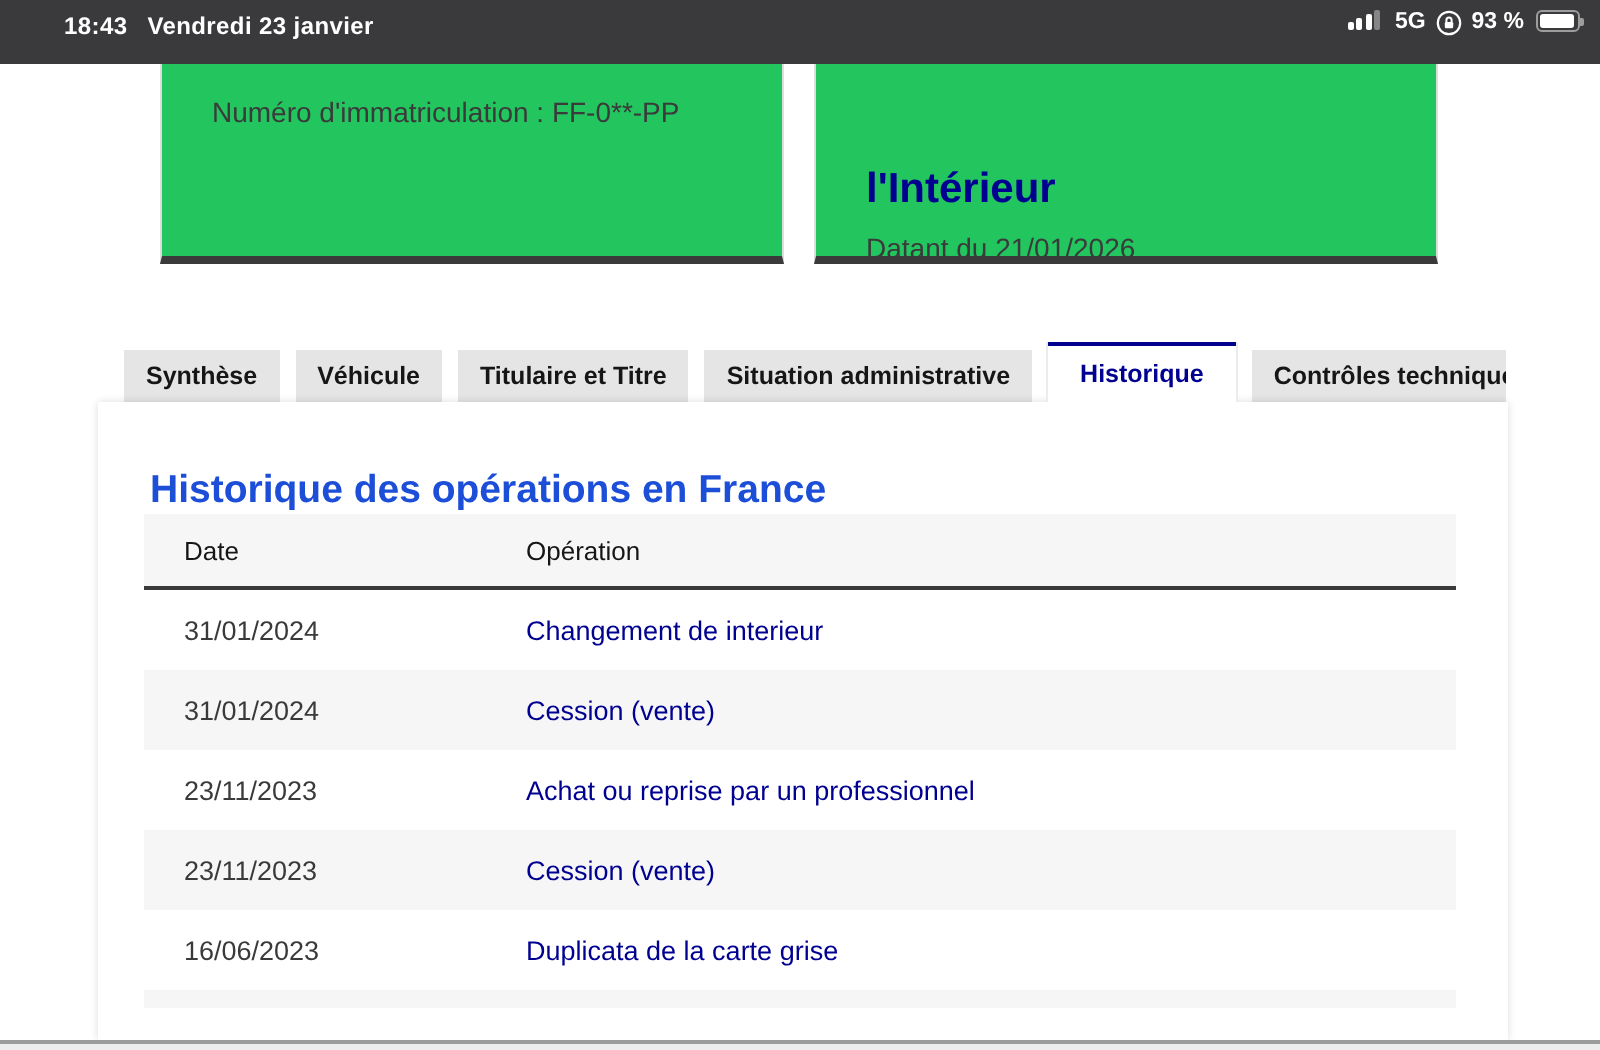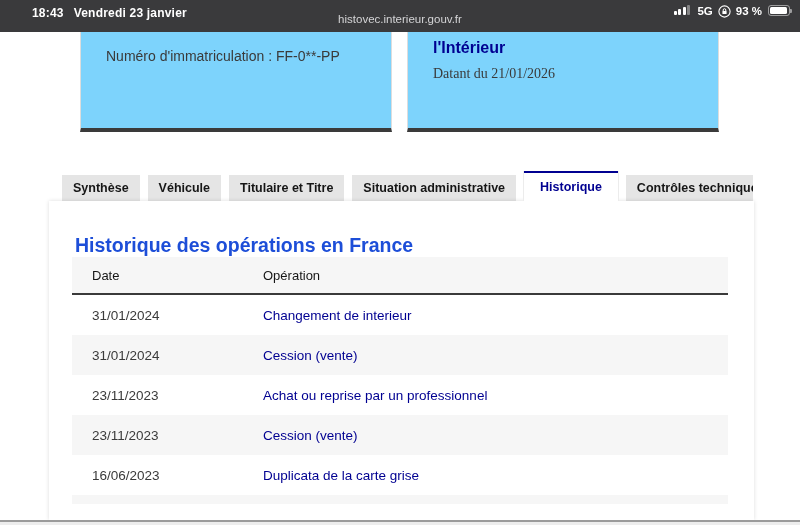--- a/index.html
+++ b/index.html
@@ -37,29 +37,29 @@
   .signal i:nth-child(2){ height: 6px; }
   .signal i:nth-child(3){ height: 8px; }
   .signal i:nth-child(4){ height: 10px; background: rgba(255,255,255,.38); }
   .lock-icon { display: block; }
   .battery { position: relative; width: 22px; height: 11px; border: 1px solid rgba(255,255,255,.5); border-radius: 3px; margin-left: 1px; }
   .battery .level { position: absolute; left: 1px; top: 1px; bottom: 1px; width: 17px; background: #ffffff; border-radius: 1.5px; }
   .battery .nub { position: absolute; right: -3px; top: 3px; width: 1.8px; height: 4px; background: rgba(255,255,255,.5); border-radius: 0 1px 1px 0; }
 
   
   .card {
-    position: absolute; top: 32px; height: 100px; background: #7dd3fc;
+    position: absolute; top: 32px; height: 100px; background: #22c55e;
     border-left: 1px solid #dddddd; border-right: 1px solid #dddddd;
     border-bottom: 4px solid #3a3a3a;
   }
   .card-left  { left: 80px;  width: 312px; }
   .card-right { left: 407px; width: 312px; }
   .card-left .card-text { padding: 16px 0 0 25px; font-size: 14px; color: #3a3a3a; }
-  .card-right .card-title { padding: 7px 0 0 25px; font-size: 16px; font-weight: 700; color: #000091; }
-  .card-right .card-sub   { padding: 9px 0 0 25px; font-size: 14px; color: #3a3a3a; font-family: Liberation Serif, serif; }
+  .card-right .card-title { padding: 7px 0 0 25px; font-size: 21px; font-weight: 700; color: #000091; margin-top: 44px; }
+  .card-right .card-sub   { padding: 9px 0 0 25px; font-size: 14px; color: #3a3a3a; }
 
   
   .tabs {
     position: absolute; left: 62px; top: 171px; width: 691px; height: 30px;
     display: flex; align-items: flex-end; gap: 8px; overflow: hidden;
   }
   .tab {
     flex: 0 0 auto; height: 26px; padding: 0 11px;
     display: flex; align-items: center;
     background: #e5e5e5; color: #161616;
@@ -107,23 +107,20 @@
   .bottom-line  { position: absolute; left: 0; width: 800px; top: 520px; height: 2px; background: #9b9b9b; z-index: 3; }
   .bottom-light { position: absolute; left: 0; width: 800px; top: 522px; height: 3px; background: #ededed; z-index: 3; }
 </style>
 </head>
 <body>
 
 <header class="status-bar">
   <div class="sb-left">
     <span>18:43</span>
     <span>Vendredi 23 janvier</span>
-  </div>
-  <div class="sb-center">
-    <span>histovec.interieur.gouv.fr</span>
   </div>
   <div class="sb-right">
     <span class="signal">
         <i></i>
         <i></i>
         <i></i>
         <i></i>
       </span>
     <span>5G</span>
     <svg class="lock-icon" width="13" height="13" viewBox="0 0 13 13">

